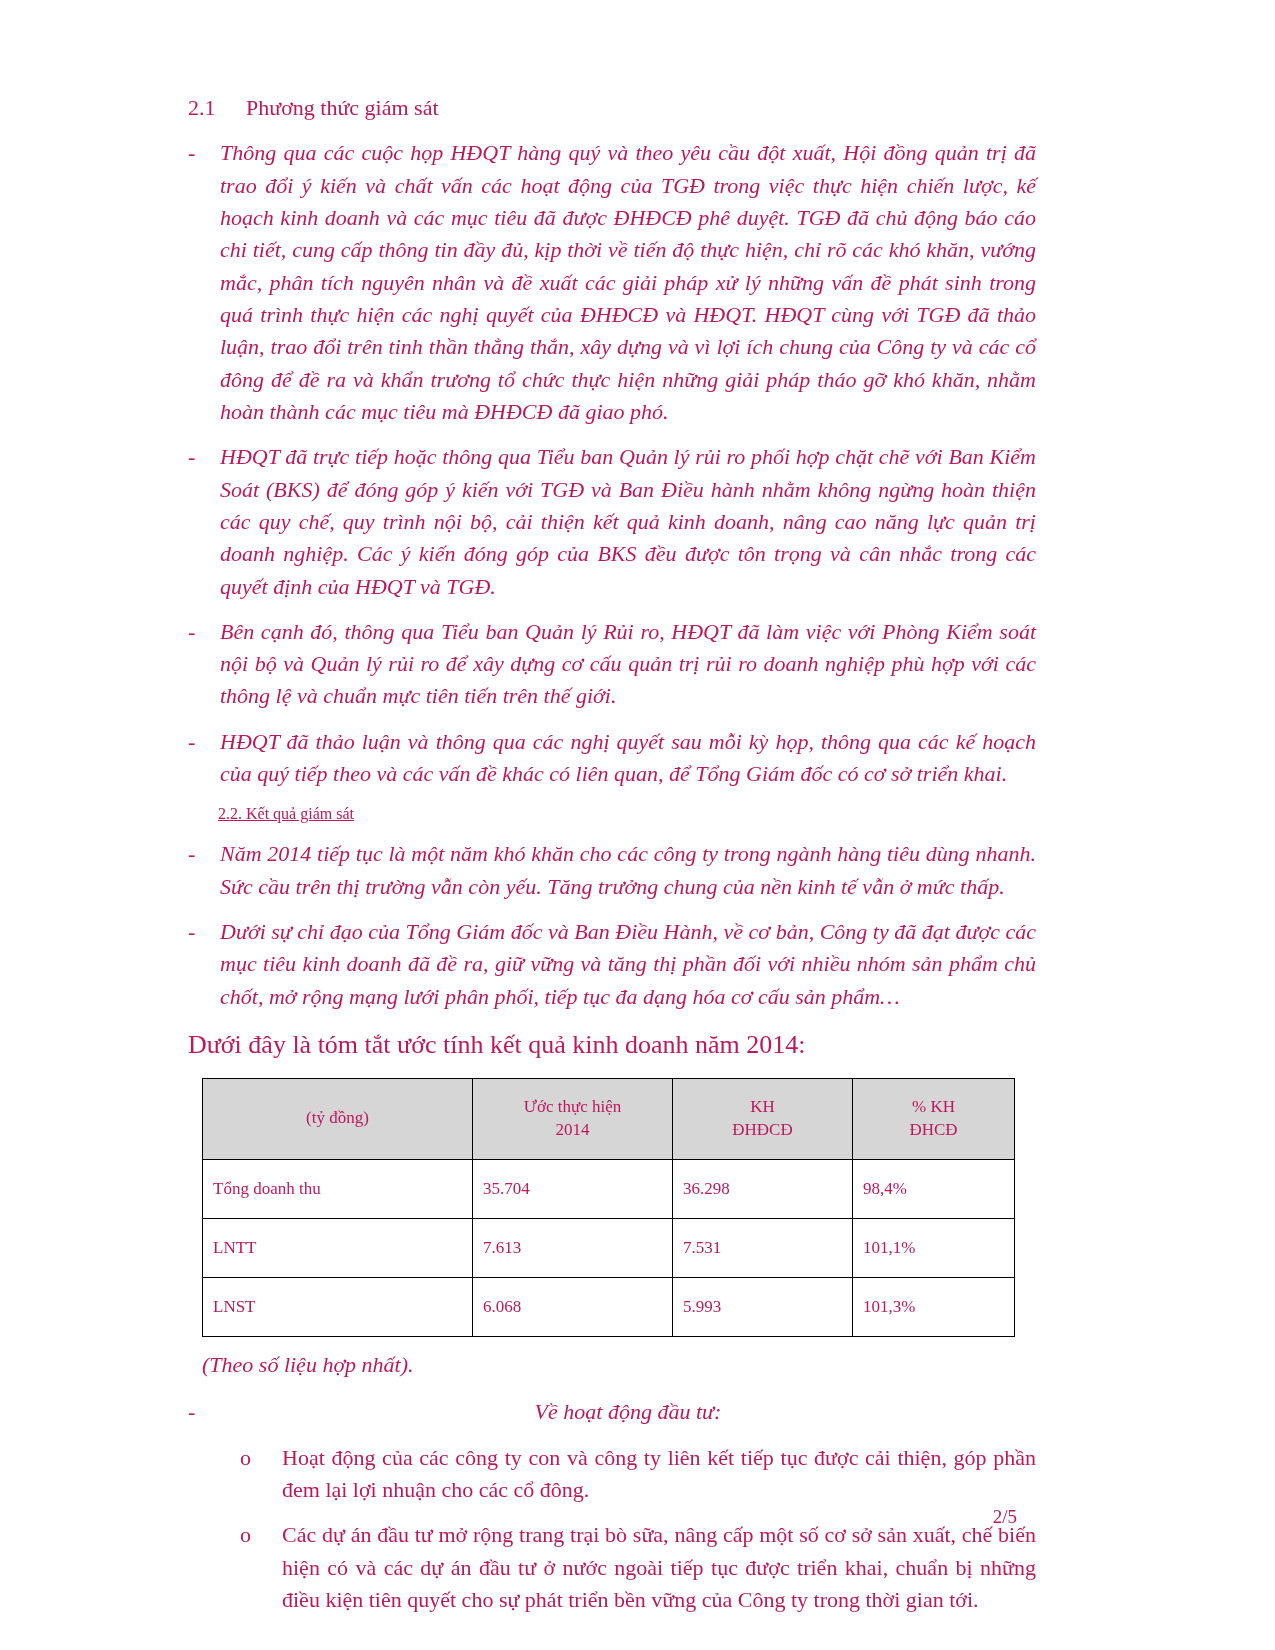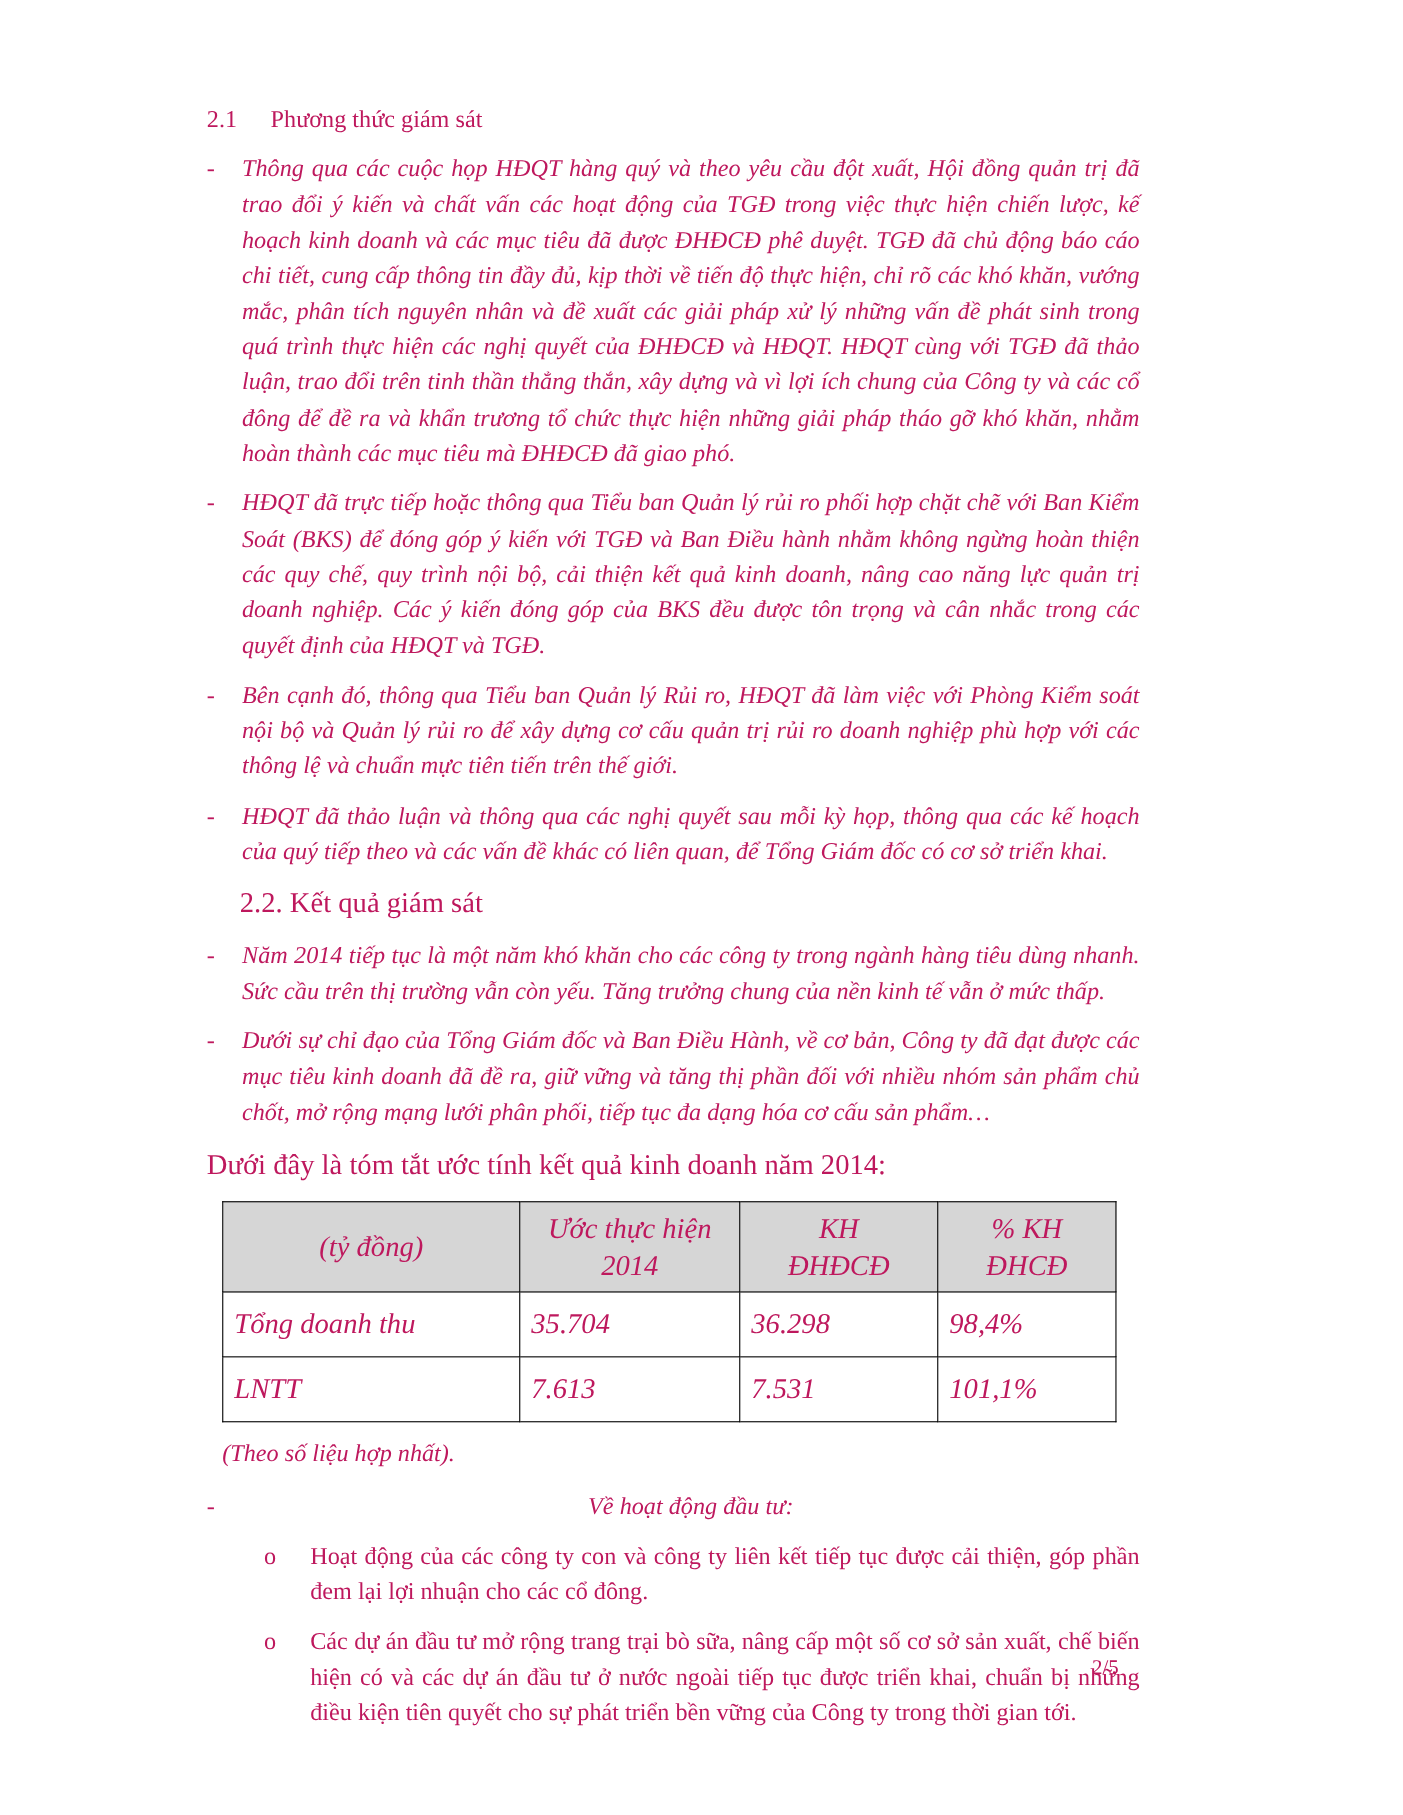--- a/index.html
+++ b/index.html
@@ -32,23 +32,24 @@
     margin-bottom: 14px;
   }
   .heading-num {
     width: 58px;
     flex: 0 0 58px;
   }
   .heading-text {
     flex: 1 1 auto;
   }
   .sub-heading {
-    font-size: 26px;
+    font-size: 16px;
     line-height: 1.42;
     margin: 0 0 12px 30px;
+    text-decoration: underline;
   }
   .lead-line {
     font-size: 26px;
     line-height: 1.45;
     margin: 6px 0 10px 0;
   }
   .note-italic {
     font-size: 22px;
     line-height: 1.45;
     font-style: italic;
@@ -95,23 +96,22 @@
     text-justify: inter-word;
   }
 
   
   .result-table-wrap {
     margin: 14px 0 0 14px;
   }
   table.result-table {
     border-collapse: collapse;
     width: 812px;
-    font-size: 26px;
+    font-size: 17px;
     table-layout: fixed;
-    font-style: italic;
   }
   table.result-table th,
   table.result-table td {
     border: 1.6px solid #000000;
     padding: 7px 10px;
     vertical-align: middle;
   }
   table.result-table thead th {
     background: #d6d6d6;
     font-weight: normal;
@@ -218,20 +218,26 @@
             <td class="num">35.704</td>
             <td class="num">36.298</td>
             <td class="num">98,4%</td>
           </tr>
           <tr>
             <td class="row-label">LNTT</td>
             <td class="num">7.613</td>
             <td class="num">7.531</td>
             <td class="num">101,1%</td>
           </tr>
+          <tr>
+            <td class="row-label">LNST</td>
+            <td class="num">6.068</td>
+            <td class="num">5.993</td>
+            <td class="num">101,3%</td>
+          </tr>
         </tbody>
       </table>
     </div>
 
     <div class="note-italic">(Theo số liệu hợp nhất).</div>
 
     <div class="dash-item">
       <span class="dash-marker">-</span>
       <span class="dash-body no-justify">Về hoạt động đầu tư:</span>
     </div>

